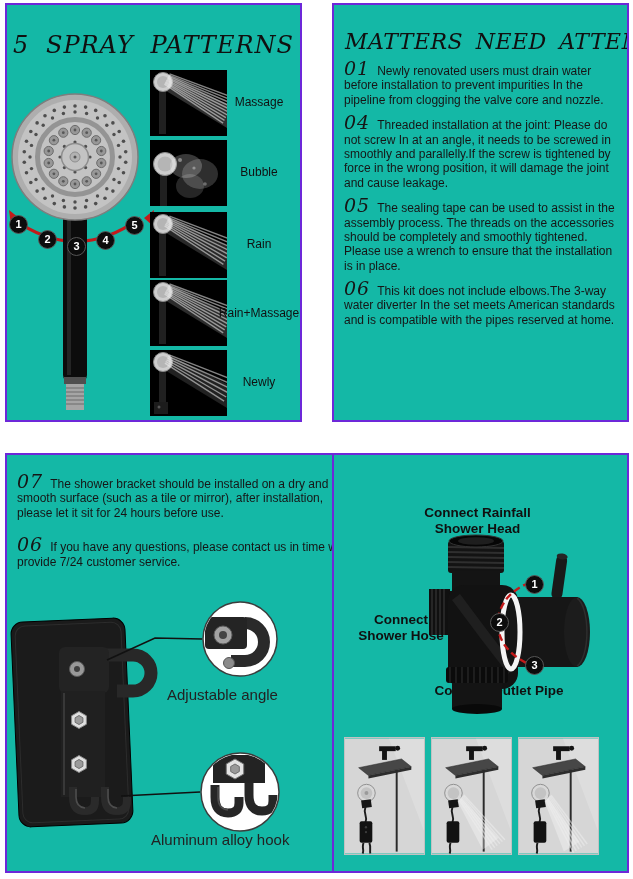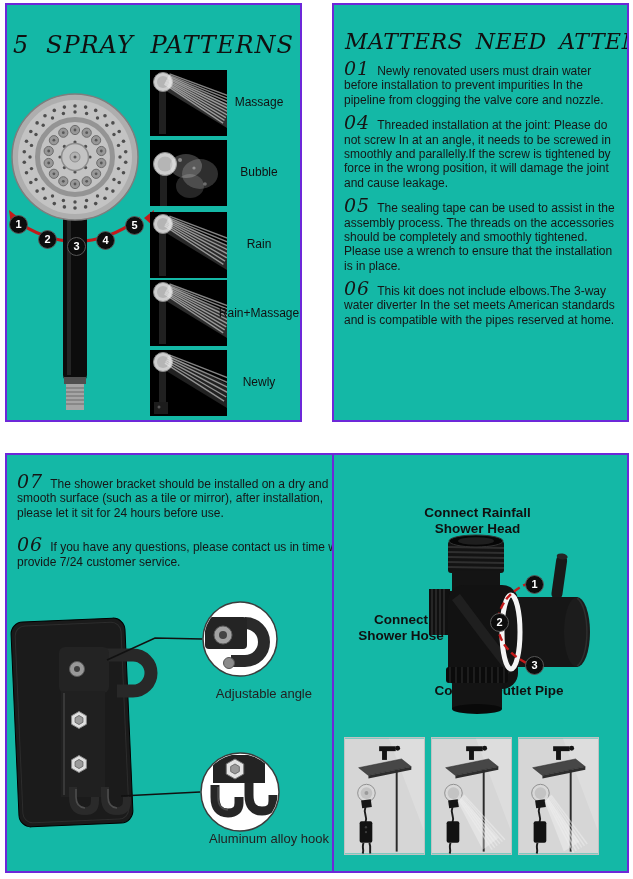--- a/index.html
+++ b/index.html
@@ -56,21 +56,21 @@
   }
 
   .divlabel {
     position: absolute; font-weight: 700; font-size: 13.5px; line-height: 1.16;
     color: #101010; text-align: center;
   }
   #divlabel-top    { left: 76px;  top: 50px;  width: 135px; }
   #divlabel-left   { left: 8px;   top: 157px; width: 118px; }
   #divlabel-bottom { left: 75px;  top: 228px; width: 180px; }
 
-  .callout-label { position: absolute; font-size: 13px; color: #222; text-align: right; }
+  .callout-label { position: absolute; font-size: 15px; color: #222; text-align: left; }
   #label-adjustable { left: 160px; top: 231px; width: 145px; }
   #label-hook       { left: 144px; top: 376px; width: 178px; }
 
   #product-art { position: absolute; left: 2px;  top: 86px; }
   #bracket-art { position: absolute; left: 0;    top: 108px; }
   #valve-art   { position: absolute; left: 0;    top: 30px; }
   #photos { position: absolute; left: 10px; top: 282px; width: 280px; display: flex; gap: 6px; }
   .photo { border: 1px solid #c2c2c2; }
 </style>
 </head>

